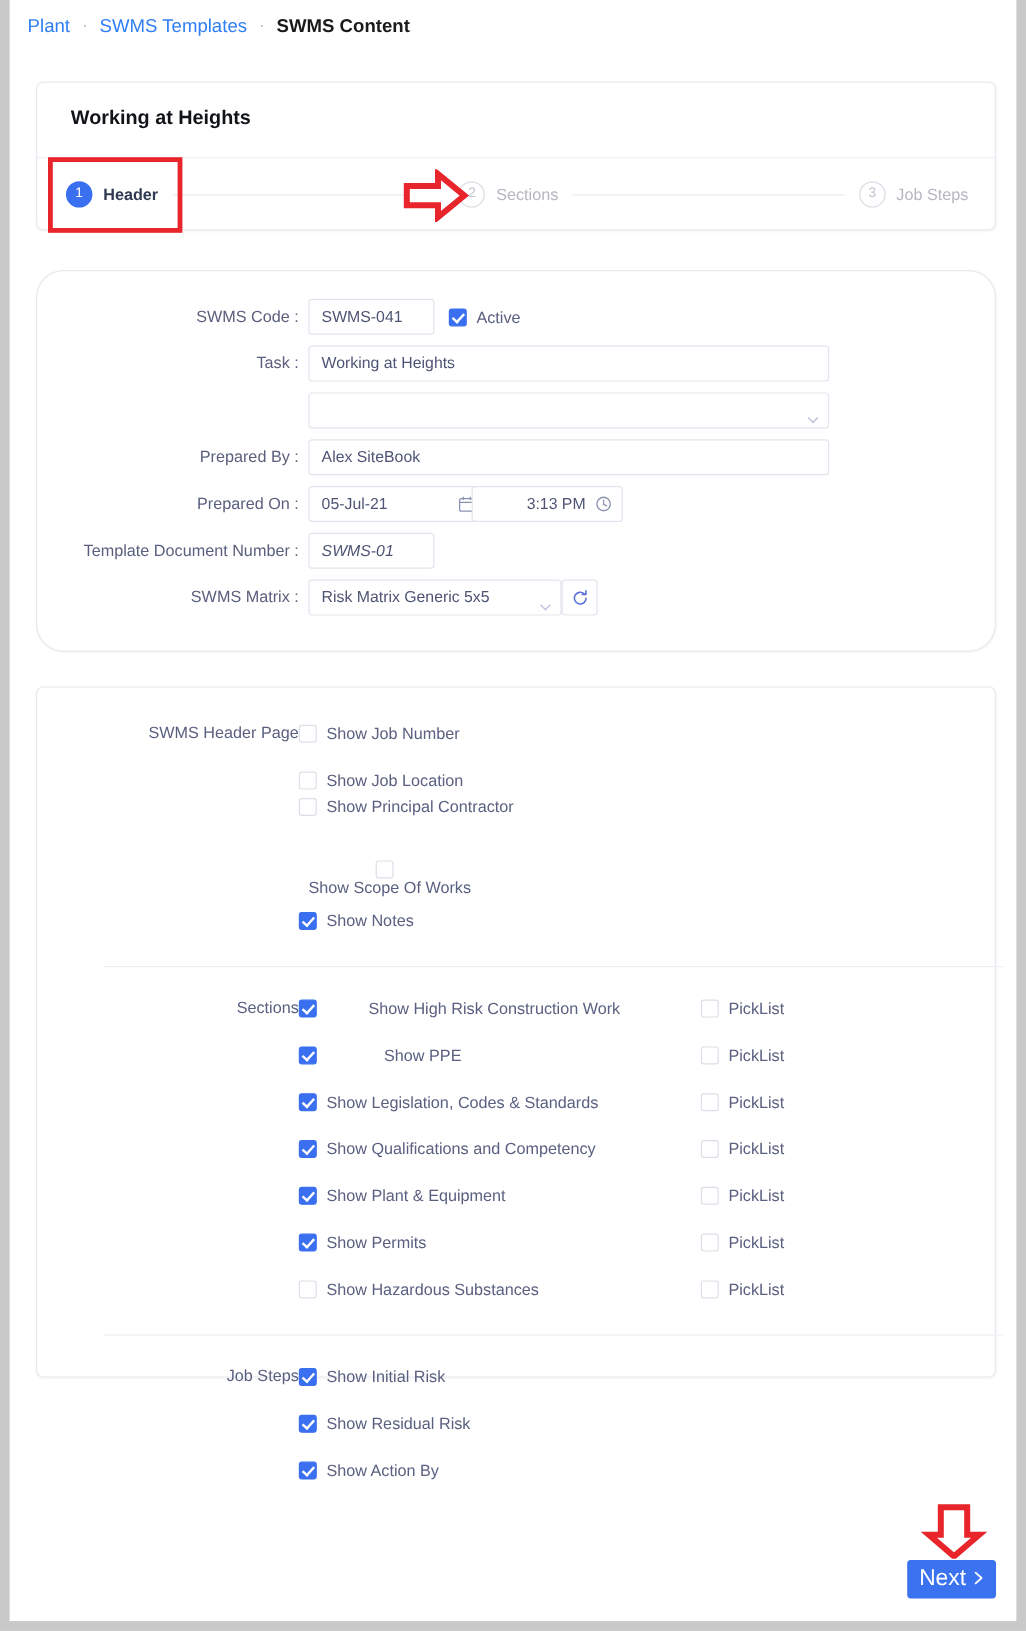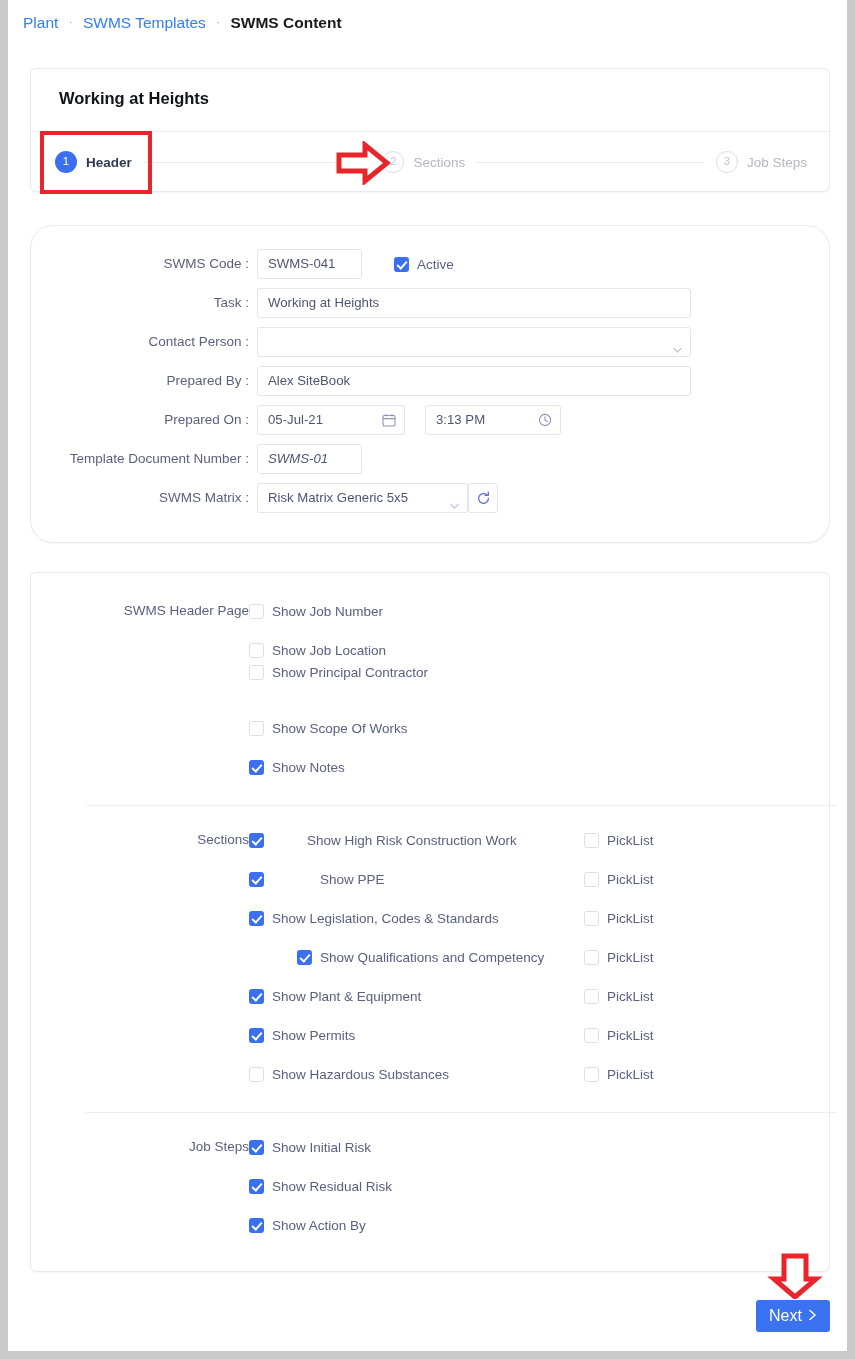--- a/index.html
+++ b/index.html
@@ -35,21 +35,21 @@
   
   .card {
     position: absolute;
     background: #ffffff;
     border: 1px solid #e6e9f0;
     border-radius: 6px;
     box-shadow: 0 1px 2px rgba(20,30,60,0.04);
   }
   #card-title   { left: 22px; top: 68px;  width: 800px; height: 124px; }
   #card-fields  { left: 22px; top: 225px; width: 800px; height: 318px; border-radius: 23px; }
-  #card-options { left: 22px; top: 572px; width: 800px; height: 700px; }
+  #card-options { left: 22px; top: 572px; width: 800px; height: 576px; }
 
   .card-title-text {
     position: absolute; left: 28px; top: 20px;
     font-size: 16.5px; font-weight: bold; color: #101318;
   }
   .card-divider {
     position: absolute; left: 0; top: 62px; width: 100%;
     border-top: 1px solid #eef0f5;
   }
 
@@ -147,21 +147,21 @@
   .sec-divider {
     position: absolute; left: 55px; width: 750px;
     border-top: 1px solid #eceef3;
   }
 
   
   .next-btn {
     position: absolute; left: 748px; top: 1300px;
     width: 74px; height: 32px;
     background: #3a72f0; border: none; border-radius: 3px;
-    color: #ffffff; font-size: 16px;
+    color: #ffffff; font-size: 19px;
     font-family: "Liberation Sans", sans-serif;
     display: flex; align-items: center; justify-content: center;
     gap: 6px; cursor: pointer;
   }
 </style>
 </head>
 <body>
 
 <div class="viewport">
 
@@ -210,33 +210,30 @@
       <polygon points="4,14 30,14 30,4 52,22 30,40 30,30 4,30" fill="#ffffff" stroke="#e8252a" stroke-width="5" stroke-linejoin="miter"></polygon>
     </svg>
   </div>
 
   <div class="card" id="card-fields">
 
     <div class="frow" style="left:0; top:23px; width:218px;">
       <div class="flabel">SWMS Code :</div>
     </div>
     <div class="finput" style="left:226px; top:23px; width:105px;">SWMS-041</div>
-    <div class="cbrow" style="left:343px; top:27px;margin-left:20px;">
+    <div class="cbrow" style="left:343px; top:27px;">
       <div class="cbox on"></div>
       <div class="cblabel">Active</div>
     </div>
 
     <div class="frow" style="left:0; top:62px; width:218px;">
       <div class="flabel">Task :</div>
     </div>
     <div class="finput" style="left:226px; top:62px; width:434px;">Working at Heights</div>
 
-    <div class="frow" style="left:0; top:101px; width:218px;">
-      <div class="flabel">Contact Person :</div>
-    </div>
     <div class="finput withicon" style="left:226px; top:101px; width:434px;">
       <span></span>
       <span class="caret">
         <svg width="11" height="11" viewBox="0 0 11 11">
             <path d="M1.5 3.5 L5.5 7.5 L9.5 3.5" fill="none" stroke="#c3c8de" stroke-width="1.3"></path>
           </svg>
       </span>
     </div>
 
     <div class="frow" style="left:0; top:140px; width:218px;">
@@ -251,21 +248,21 @@
       <span>05-Jul-21</span>
       <span class="inp-icon">
         <svg width="14" height="14" viewBox="0 0 14 14">
           <rect x="1" y="2.5" width="12" height="10.5" rx="1.2" fill="none" stroke="#8c93b3" stroke-width="1.1"></rect>
           <line x1="1" y1="5.6" x2="13" y2="5.6" stroke="#8c93b3" stroke-width="1.1"></line>
           <line x1="4" y1="1" x2="4" y2="3.6" stroke="#8c93b3" stroke-width="1.1"></line>
           <line x1="10" y1="1" x2="10" y2="3.6" stroke="#8c93b3" stroke-width="1.1"></line>
         </svg>
       </span>
     </div>
-    <div class="finput withicon" style="left:394px; top:179px; width:136px;">
+    <div class="finput withicon" style="left:362px; top:179px; width:126px;text-align:right;">
       <span>3:13 PM</span>
       <span class="inp-icon">
         <svg width="14" height="14" viewBox="0 0 14 14">
           <circle cx="7" cy="7" r="5.6" fill="none" stroke="#8c93b3" stroke-width="1.1"></circle>
           <path d="M7 3.7 L7 7.2 L9.5 8.6" fill="none" stroke="#8c93b3" stroke-width="1.1" stroke-linecap="round"></path>
         </svg>
       </span>
     </div>
 
     <div class="frow" style="left:0; top:218px; width:218px;">
@@ -301,21 +298,21 @@
       <div class="cblabel">Show Job Number</div>
     </div>
     <div class="cbrow" style="left:218px; top:66px;">
       <div class="cbox off"></div>
       <div class="cblabel">Show Job Location</div>
     </div>
     <div class="cbrow" style="left:218px; top:88px;">
       <div class="cbox off"></div>
       <div class="cblabel">Show Principal Contractor</div>
     </div>
-    <div class="cbrow" style="left:218px; top:144px;">
+    <div class="cbrow" style="left:218px; top:144px;flex-direction:column;">
       <div class="cbox off"></div>
       <div class="cblabel">Show Scope Of Works</div>
     </div>
     <div class="cbrow" style="left:218px; top:183px;">
       <div class="cbox on"></div>
       <div class="cblabel">Show Notes</div>
     </div>
 
     <div class="sec-divider" style="top:232px;"></div>
 
@@ -341,21 +338,21 @@
 
     <div class="cbrow" style="left:218px; top:334px;">
       <div class="cbox on"></div>
       <div class="cblabel">Show Legislation, Codes &amp; Standards</div>
     </div>
     <div class="cbrow" style="left:553px; top:334px;">
       <div class="cbox off"></div>
       <div class="cblabel">PickList</div>
     </div>
 
-    <div class="cbrow" style="left:218px; top:373px;margin-left:48px;">
+    <div class="cbrow" style="left:218px; top:373px;">
       <div class="cbox on"></div>
       <div class="cblabel">Show Qualifications and Competency</div>
     </div>
     <div class="cbrow" style="left:553px; top:373px;">
       <div class="cbox off"></div>
       <div class="cblabel">PickList</div>
     </div>
 
     <div class="cbrow" style="left:218px; top:412px;">
       <div class="cbox on"></div>

